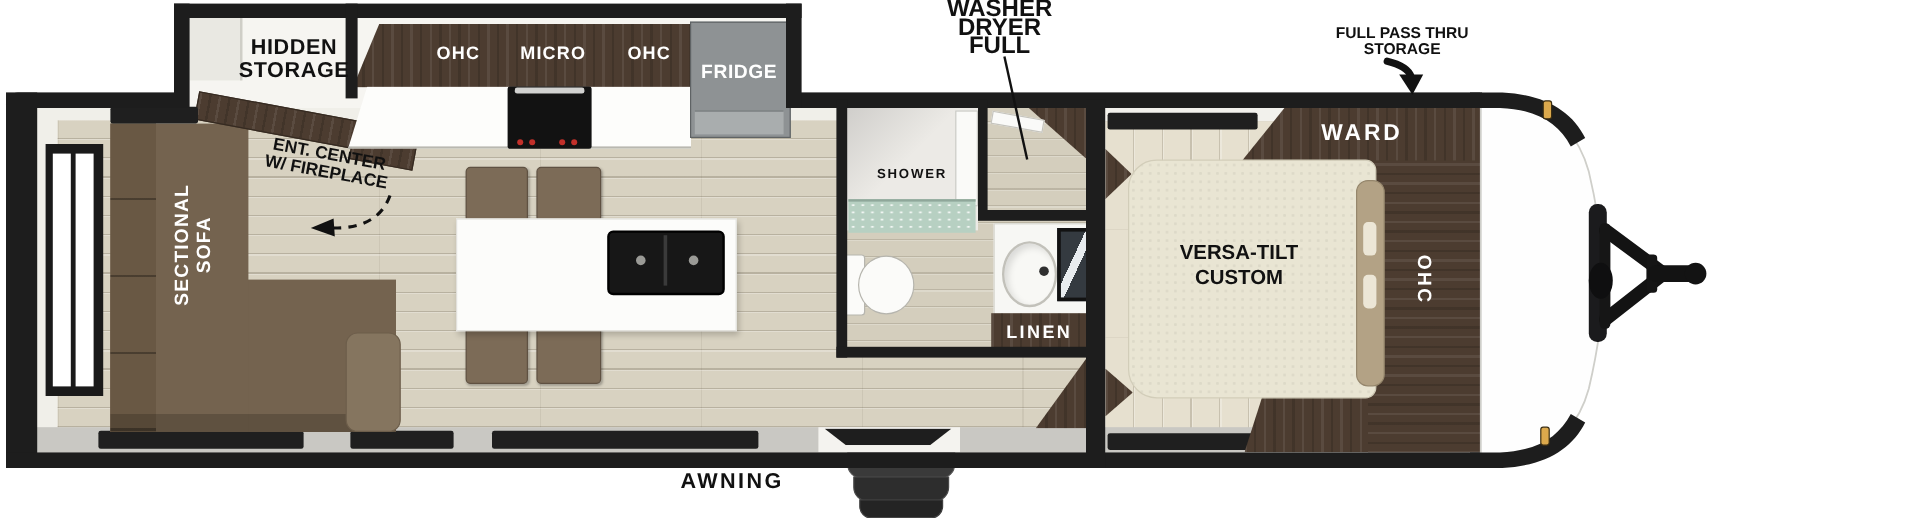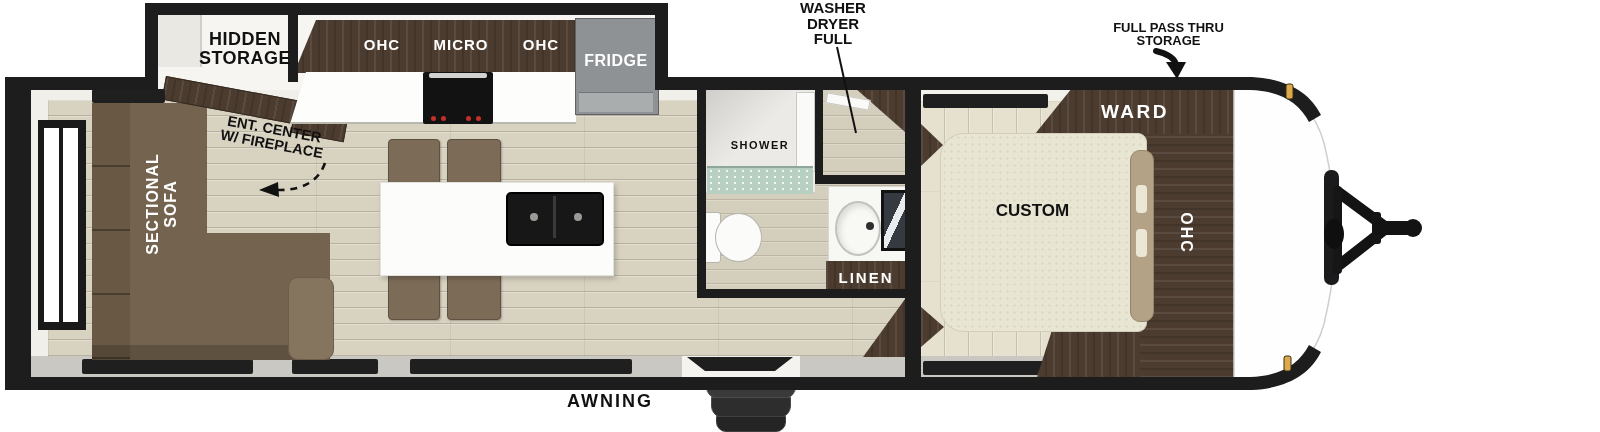--- a/index.html
+++ b/index.html
@@ -125,20 +125,21 @@
   <div class="abs wood-h" style="left:1037px;top:327px;width:103px;height:50px;clip-path:polygon(16px 0,100% 0,100% 100%,0 100%);"></div>
   <div class="tri wood-h" style="left:921px;top:124px;width:22px;height:42px;clip-path:polygon(0 0,100% 50%,0 100%);"></div>
   <div class="tri wood-h" style="left:921px;top:307px;width:23px;height:40px;clip-path:polygon(0 0,100% 50%,0 100%);"></div>
   <div class="abs" style="left:940px;top:133px;width:205px;height:197px;background:#e9e5d3;border:1px solid #d2cdb9;border-radius:24px 9px 9px 24px;
        background-image:radial-gradient(rgba(0,0,0,.05) 1px, transparent 1.4px);background-size:7px 7px;"></div>
   <div class="abs" style="left:1130px;top:150px;width:22px;height:170px;background:#b3a285;border-radius:10px;border:1px solid #95866c;">
     <div class="abs" style="left:5px;top:34px;width:11px;height:28px;background:#ece6d6;border-radius:4px;"></div>
     <div class="abs" style="left:5px;top:78px;width:11px;height:28px;background:#ece6d6;border-radius:4px;"></div>
   </div>
   <div class="lbl" style="left:950px;top:200px;width:165px;font-size:17px;line-height:21px;">
+    <div>VERSA-TILT</div>
     <div>CUSTOM</div>
   </div>
   <div class="lbl" style="left:1160px;top:220px;width:52px;height:26px;line-height:26px;color:#fff;font-size:16px;letter-spacing:2px;transform:rotate(90deg);">OHC</div>
 
   <div class="abs" style="left:38px;top:120px;width:48px;height:210px;background:#1a1a1a;">
     <div class="abs" style="left:6px;top:8px;width:15px;height:194px;background:#ffffff;"></div>
     <div class="abs" style="left:25px;top:8px;width:15px;height:194px;background:#ffffff;"></div>
   </div>
   <div class="winstrip" style="left:92px;top:89px;width:73px;height:14px;"></div>
 
@@ -186,21 +187,21 @@
 
     <line x1="837" y1="47" x2="856" y2="133" stroke="#111" stroke-width="2"></line>
 
     <path d="M 1156,51 Q 1173,55 1176,64" fill="none" stroke="#111" stroke-width="6" stroke-linecap="round"></path>
     <polygon points="1166,62 1186,62 1177,79" fill="#111"></polygon>
 
     <path d="M 325,163 Q 315,191 276,190" fill="none" stroke="#111" stroke-width="2.6" stroke-dasharray="7 6"></path>
     <polygon points="278,182 259,190 279,197" fill="#111"></polygon>
   </svg>
 
-  <div class="lbl" style="left:788px;top:0;width:90px;font-size:15px;line-height:15.5px;">
+  <div class="lbl" style="left:788px;top:0;width:90px;font-size:20px;line-height:15.5px;">
     <div>WASHER</div>
     <div>DRYER</div>
     <div>FULL</div>
   </div>
   <div class="lbl" style="left:1106px;top:22px;width:125px;font-size:13px;line-height:12.5px;">
     <div>FULL PASS THRU</div>
     <div>STORAGE</div>
   </div>
   <div class="lbl" style="left:545px;top:391px;width:130px;font-size:18px;letter-spacing:2px;">AWNING</div>
 

